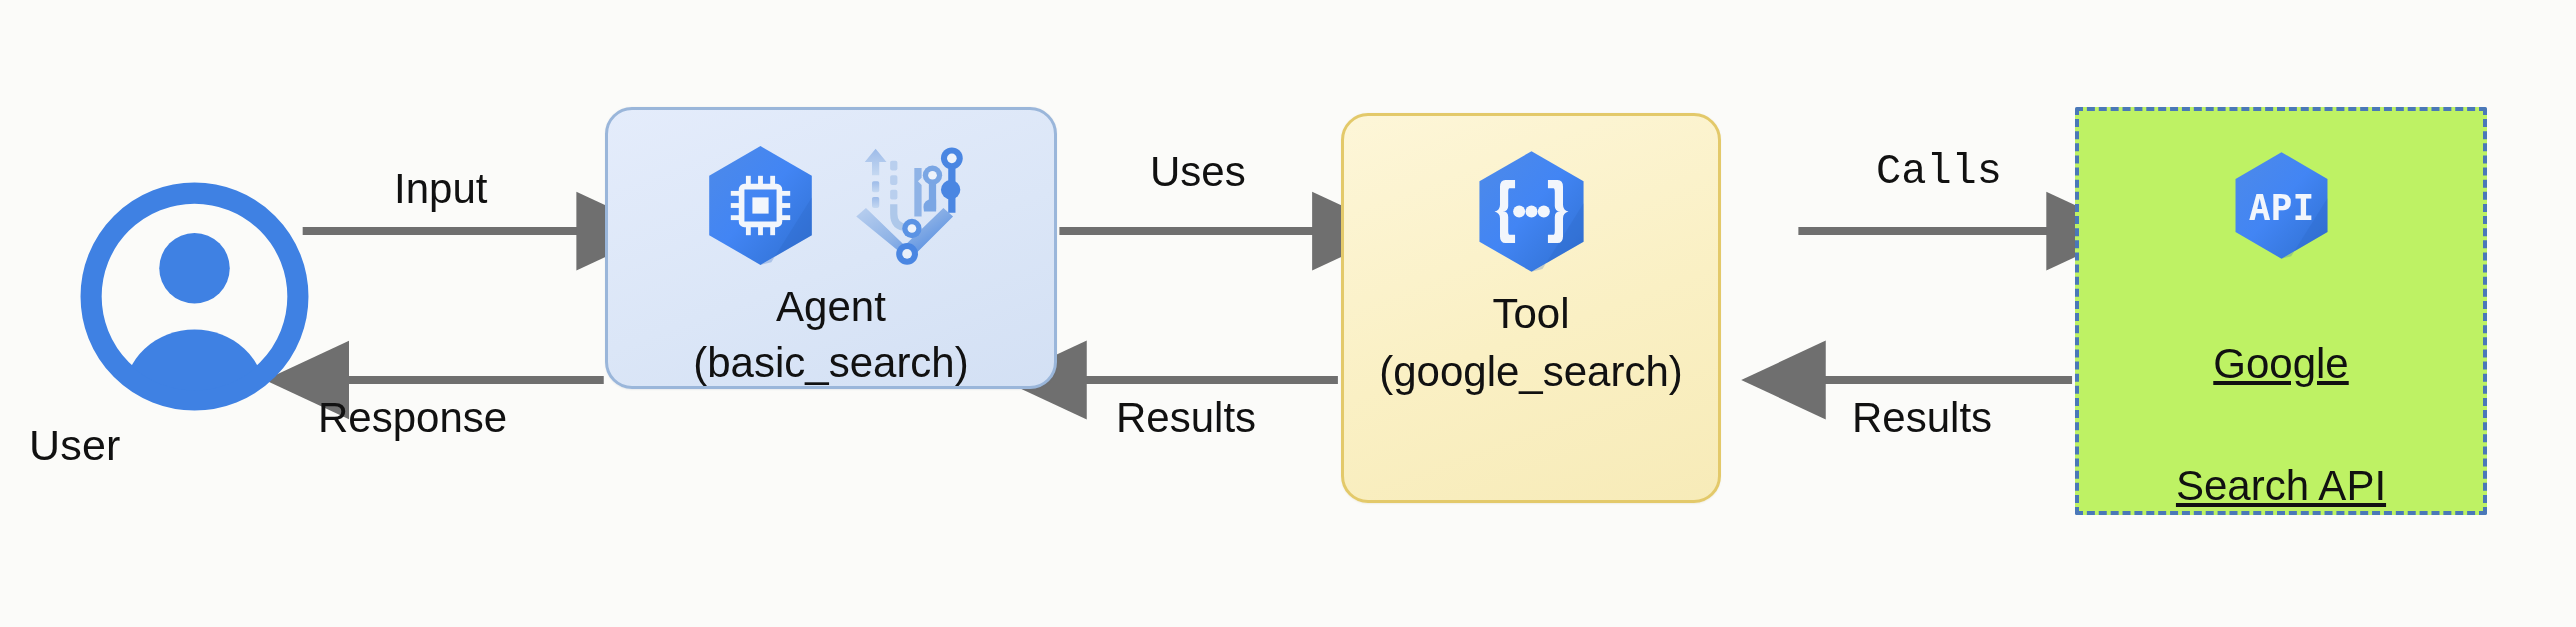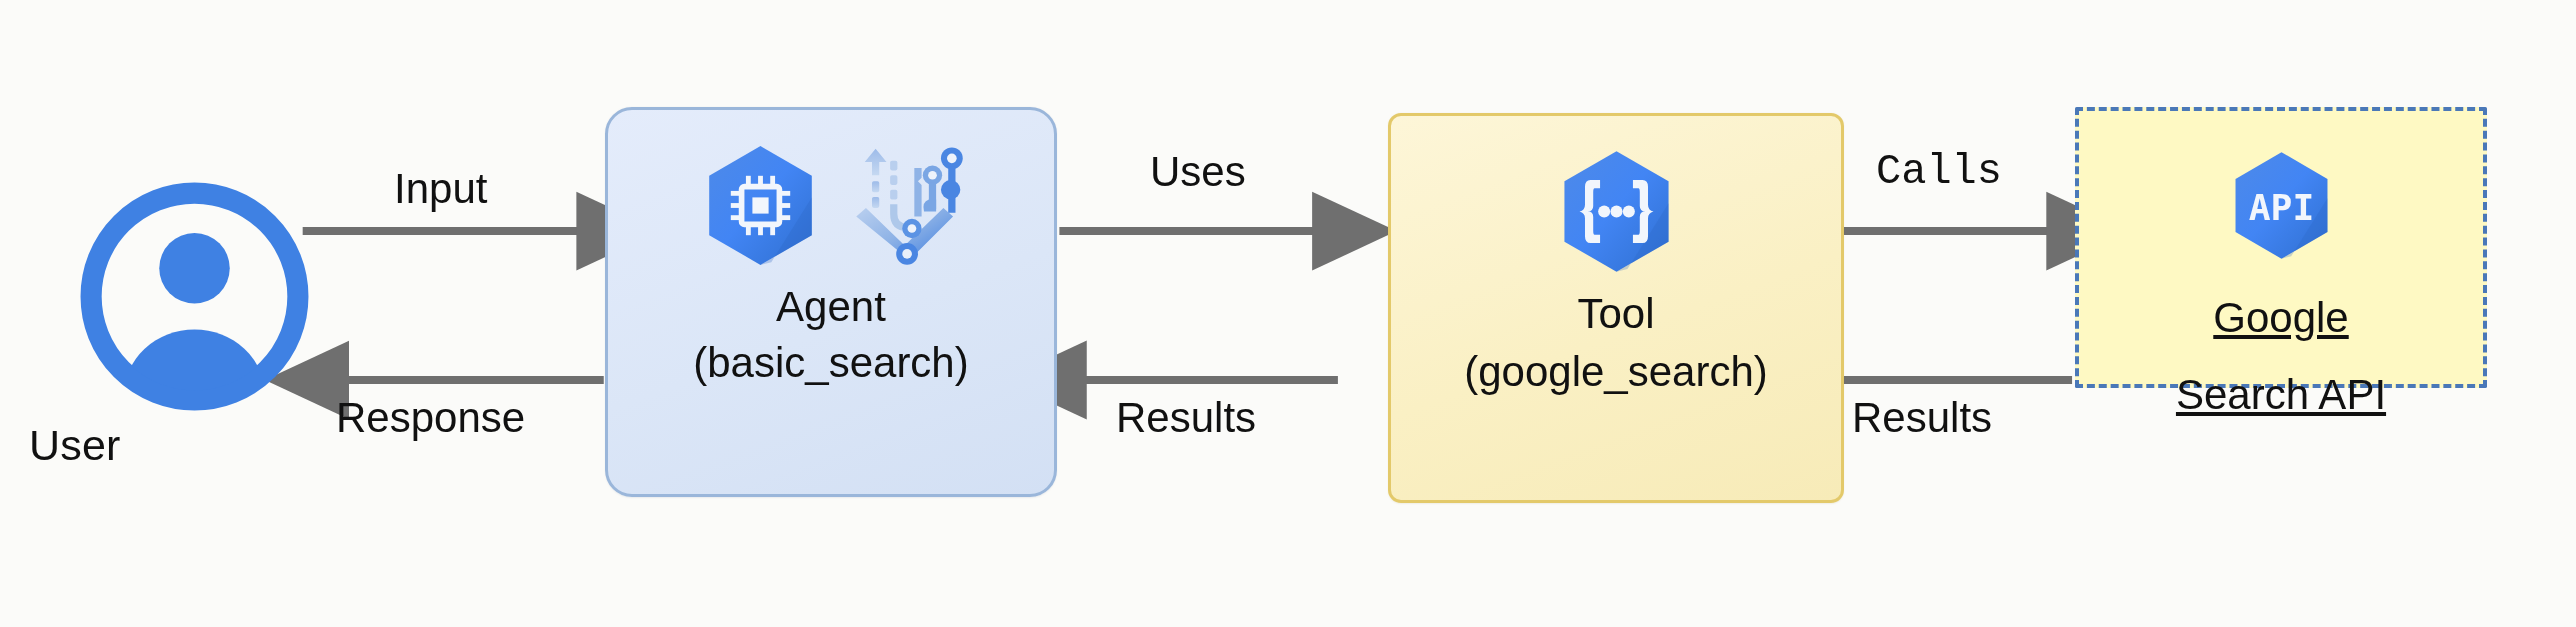--- a/index.html
+++ b/index.html
@@ -53,44 +53,44 @@
     display: flex;
     flex-direction: column;
     align-items: center;
     justify-content: flex-start;
   }
 
   #agent-box {
     left: 605px;
     top: 107px;
     width: 452px;
-    height: 390px;
+    height: 282px;
     border: 3.2px solid #9ab6da;
     border-radius: 27px;
     background: linear-gradient(160deg, #e4ecfb 0%, #dbe6f7 55%, #d3e0f4 100%);
     box-shadow: 0 0.8px 1.6px rgba(80,100,140,0.10);
   }
   #tool-box {
-    left: 1388px;
+    left: 1341px;
     top: 113px;
-    width: 456px;
+    width: 380px;
     height: 390px;
     border: 3.2px solid #e3c96a;
-    border-radius: 13px;
+    border-radius: 27px;
     background: linear-gradient(160deg, #fdf6d8 0%, #faf0c4 55%, #f7ebb8 100%);
     box-shadow: 0 0.8px 1.6px rgba(150,130,60,0.10);
   }
   #api-box {
     left: 2075px;
     top: 107px;
     width: 412px;
-    height: 281px;
+    height: 408px;
     border: 4.8px dashed #4a78b8;
     border-radius: 1.6px;
-    background: #fef9c3;
+    background: #bef264;
     justify-content: space-between;
   }
 
   
   .icon-row {
     display: flex;
     align-items: center;
     justify-content: center;
     gap: 21px;
     margin-top: 27px;
@@ -302,21 +302,21 @@
         <text x="50" y="62" text-anchor="middle" font-family="'DejaVu Sans Mono', monospace" font-size="30" font-weight="bold" fill="#f2f6fc">API</text>
       </svg>
     </div>
 
     <div class="box-caption">Google</div>
     <div class="box-caption">Search API</div>
   </div>
 
   <div class="edge-label" style="left:394px; top:165px;">Input</div>
 
-  <div class="edge-label" style="left:336px; top:394px;">Response</div>
+  <div class="edge-label" style="left:318px; top:394px;">Response</div>
 
   <div class="edge-label" style="left:1150px; top:148px;">Uses</div>
 
   <div class="edge-label" style="left:1116px; top:394px;">Results</div>
 
   <div class="edge-label" style="left:1876px; top:148px;font-family:Liberation Mono, monospace;">Calls</div>
 
   <div class="edge-label" style="left:1852px; top:394px;">Results</div>
 
 </div>

